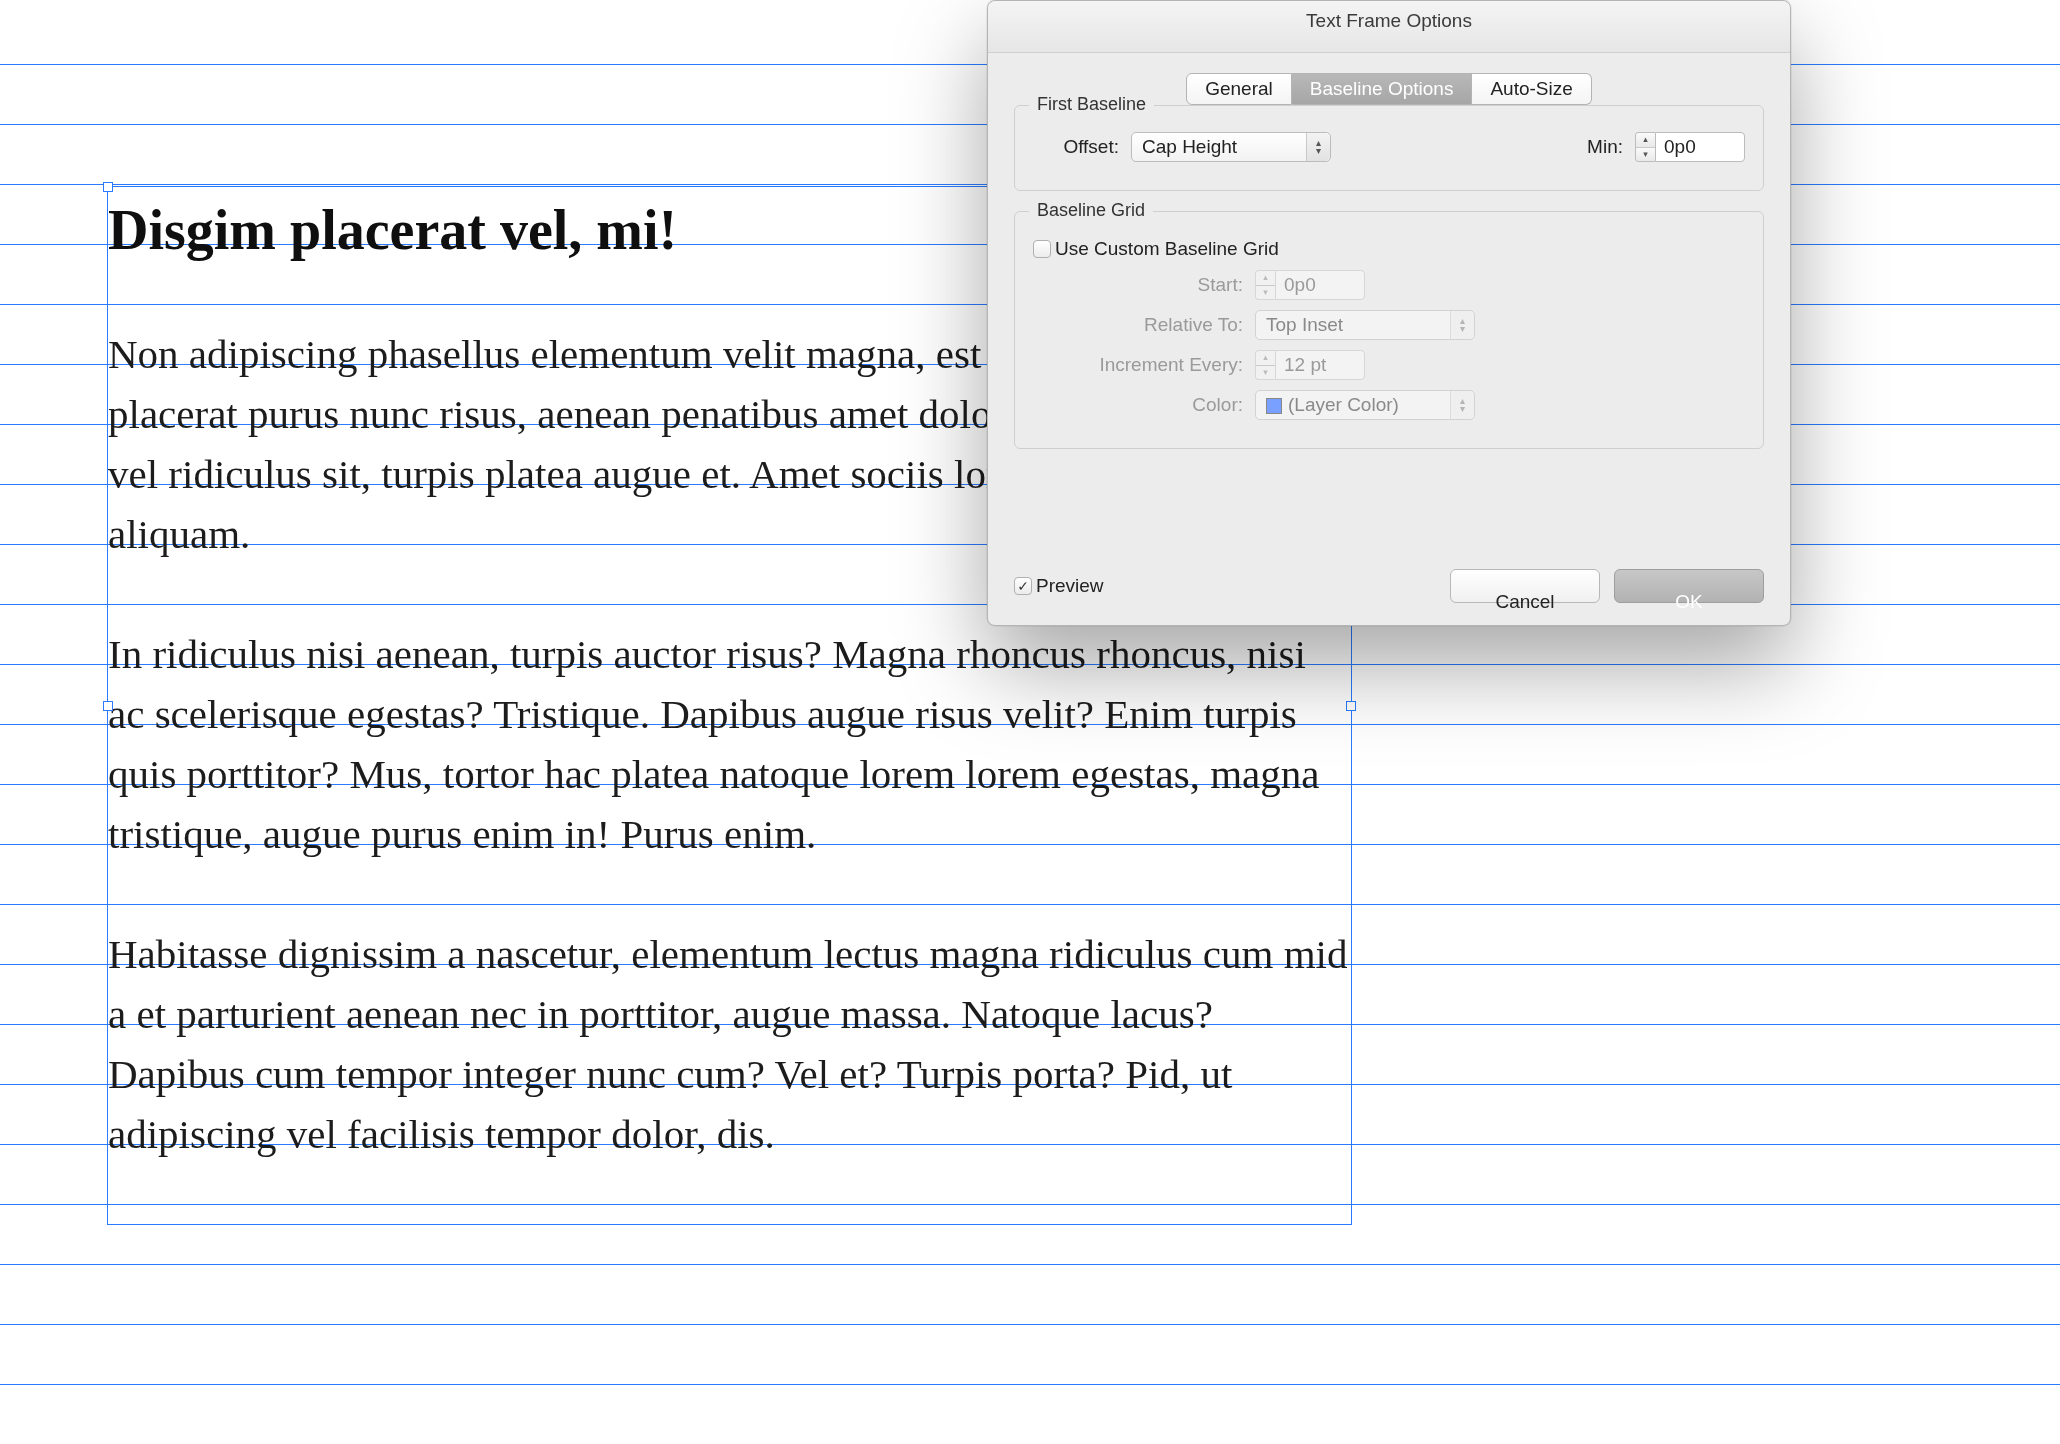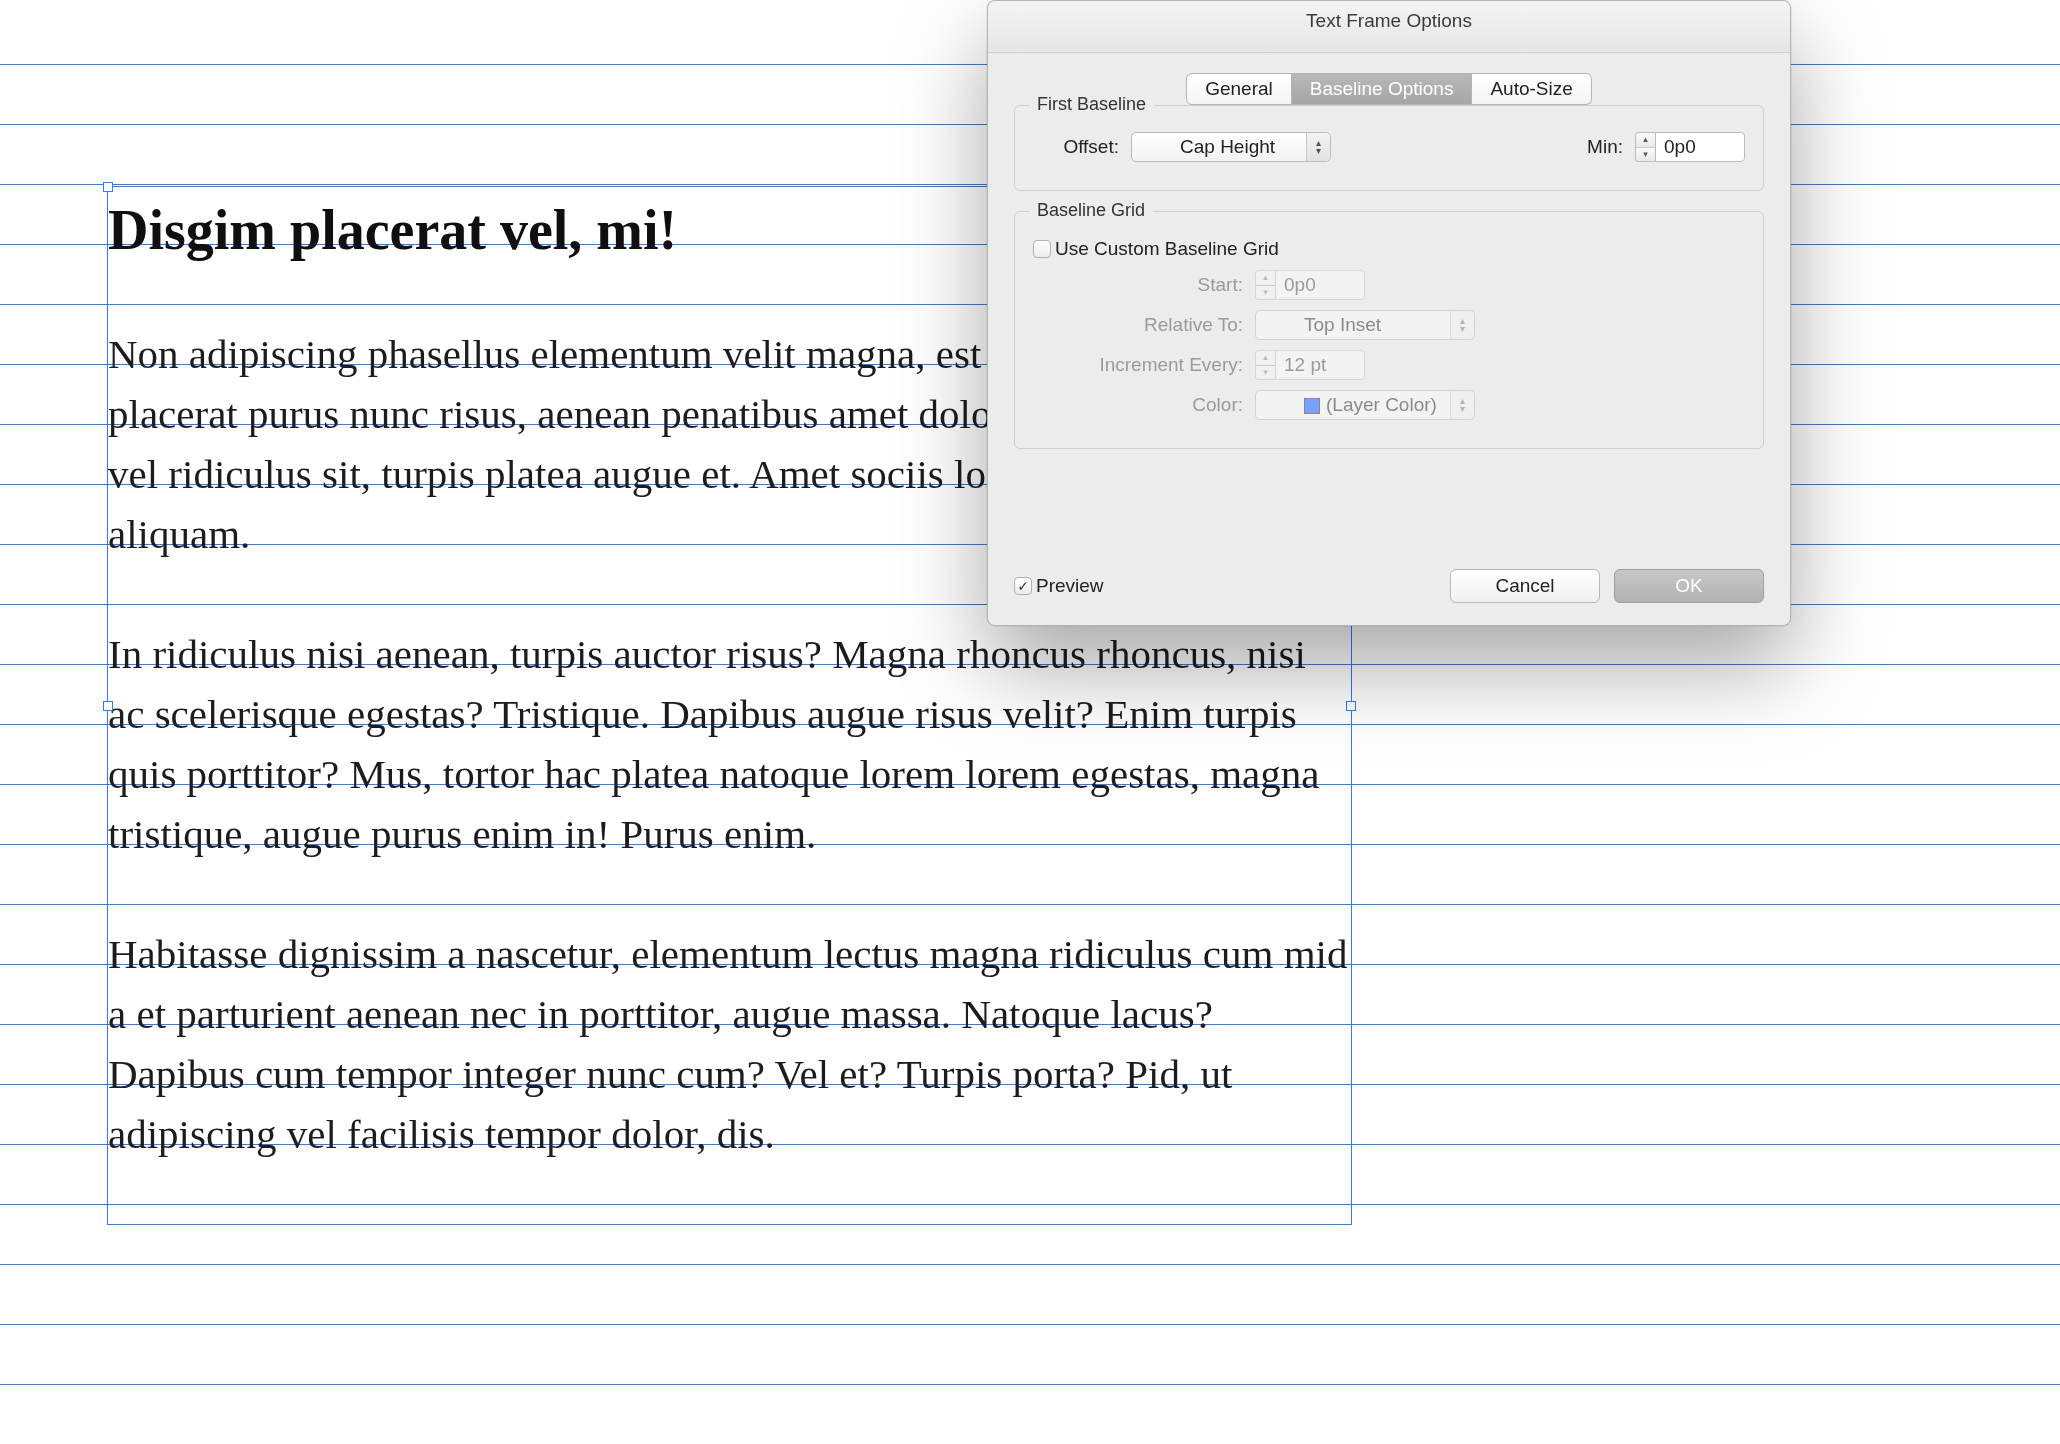--- a/index.html
+++ b/index.html
@@ -151,21 +151,21 @@
   align-items: center;
   background: linear-gradient(#ffffff,#f2f2f2);
   border: 1px solid #bcbcbc;
   border-radius: 5px;
   height: 30px;
   padding: 0 0 0 10px;
   font-size: 19px;
   color: #222;
   position: relative;
 }
-.select .sel-text { padding-right: 30px; margin-left: 38px; }
+.select .sel-text { padding-right: 30px; }
 .select .sel-arrows {
   position: absolute;
   right: 0; top: 0; bottom: 0;
   width: 24px;
   background: linear-gradient(#f3f3f3,#e2e2e2);
   border-left: 1px solid #c7c7c7;
   border-radius: 0 5px 5px 0;
   display: flex;
   flex-direction: column;
   align-items: center;
@@ -249,21 +249,21 @@
   display: flex;
   align-items: center;
   margin-top: 120px;
   gap: 14px;
 }
 .dialog-footer .spacer { flex: 1; }
 
 .btn {
   height: 34px;
   line-height: 32px;
-  padding: 0 28px;
+  padding: 16px 28px;
   border: 1px solid #b8b8b8;
   border-radius: 6px;
   background: linear-gradient(#ffffff,#f0f0f0);
   font-size: 19px;
   color: #222;
   min-width: 150px;
   text-align: center;
 }
 .btn.default {
   background: linear-gradient(#c7c7c7,#b2b2b2);

